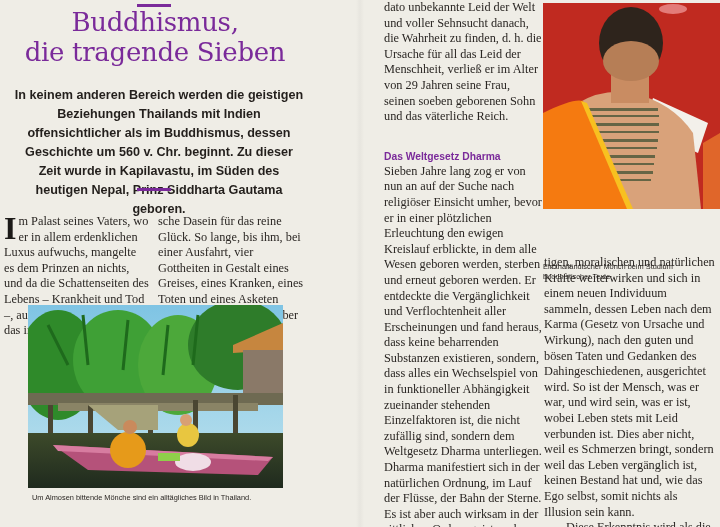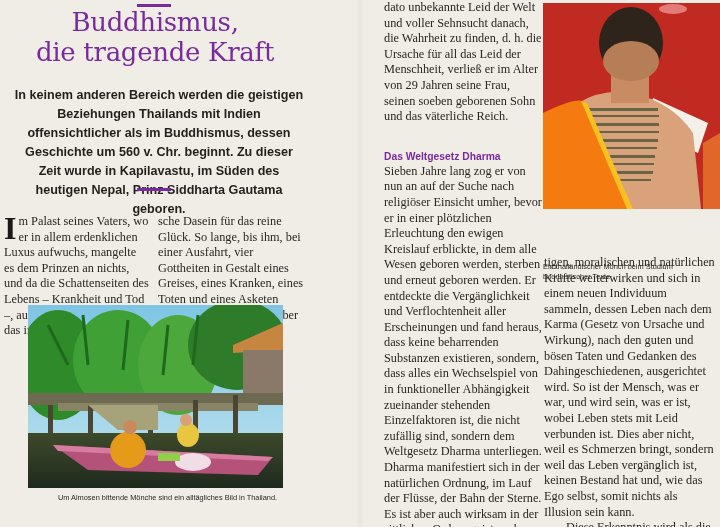--- a/index.html
+++ b/index.html
@@ -50,21 +50,21 @@
   .photo {
     position: absolute; overflow: hidden;
   }
   .photo-canal { left: 28px; top: 305px; width: 255px; height: 183px; }
   .photo-monk { left: 543px; top: 3px; width: 177px; height: 206px; }
   .caption {
     position: absolute;
     font-family: "Liberation Sans", "DejaVu Sans", sans-serif;
     font-size: 7.4px; line-height: 10px; color: #2a2623;
   }
-  .cap-left { left: 40px; top: 493px; width: 255px; text-align: center; }
+  .cap-left { left: 32px; top: 493px; width: 255px; }
   .cap-right { left: 545px; top: 215px; width: 170px; margin-top: 47px; }
   .footer {
     position: absolute; top: 548px;
     font-family: "Liberation Sans", "DejaVu Sans", sans-serif;
     font-size: 13px; letter-spacing: 0.4px; color: #2a2623;
   }
   .right-col1 { position: absolute; left: 24px; top: 0px; width: 158px; }
   .right-col2 { position: absolute; left: 184px; top: 255px; width: 172px; }
   .subhead {
     font-family: "Liberation Sans", "DejaVu Sans", sans-serif;
@@ -76,21 +76,21 @@
 </style>
 </head>
 <body>
 
 <div class="spread">
 
   <div class="page page-left">
     <div class="rule" style="left:137px; top:4px;"></div>
     <h1 class="title">
       <span>Buddhismus,</span>
-      <span>die tragende Kraft</span>
+      <span>die tragende Sieben</span>
     </h1>
     <p class="lead">In keinem anderen Bereich werden die geistigen Beziehungen Thailands mit Indien offensichtlicher als im Buddhismus, dessen Geschichte um 560 v. Chr. beginnt. Zu dieser Zeit wurde in Kapilavastu, im Süden des heutigen Nepal, Prinz Siddharta Gautama geboren.</p>
     <div class="rule" style="left:137px; top:188px;"></div>
 
     <div class="col-text col-a">
       <span class="dropcap">I</span><span>m Palast seines Vaters, wo er in allem erdenklichen Luxus aufwuchs, mangelte es dem Prinzen an nichts, und da die Schattenseiten des Lebens – Krankheit und Tod –, ausgesperrt waren, hielt er das irdi-</span>
     </div>
     <div class="col-text col-b">
       <span>sche Dasein für das reine Glück. So lange, bis ihm, bei einer Ausfahrt, vier Gottheiten in Gestalt eines Greises, eines Kranken, eines Toten und eines Asketen erschienen. Verzweifelt über das ihm bis</span>
     </div>

